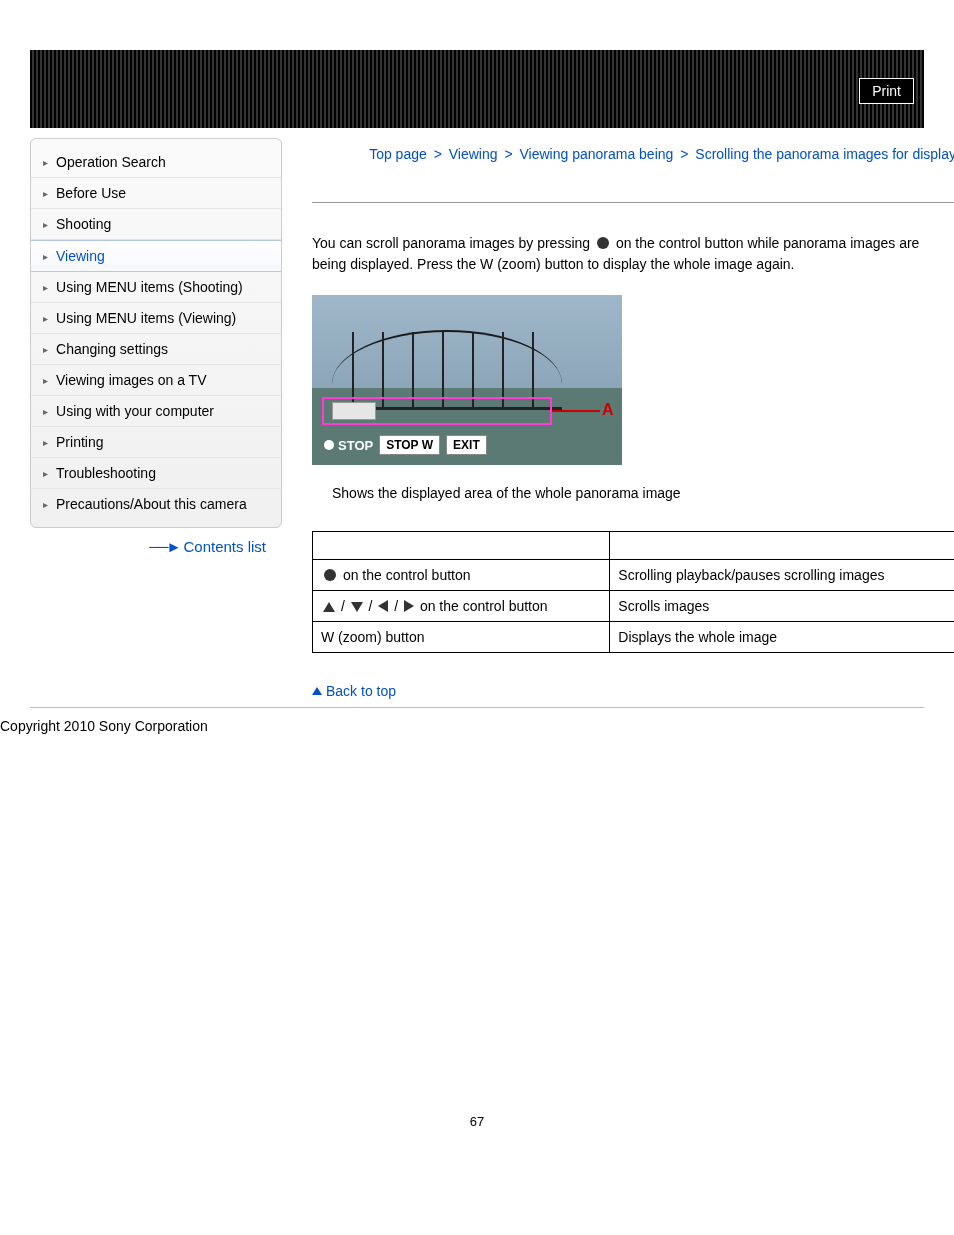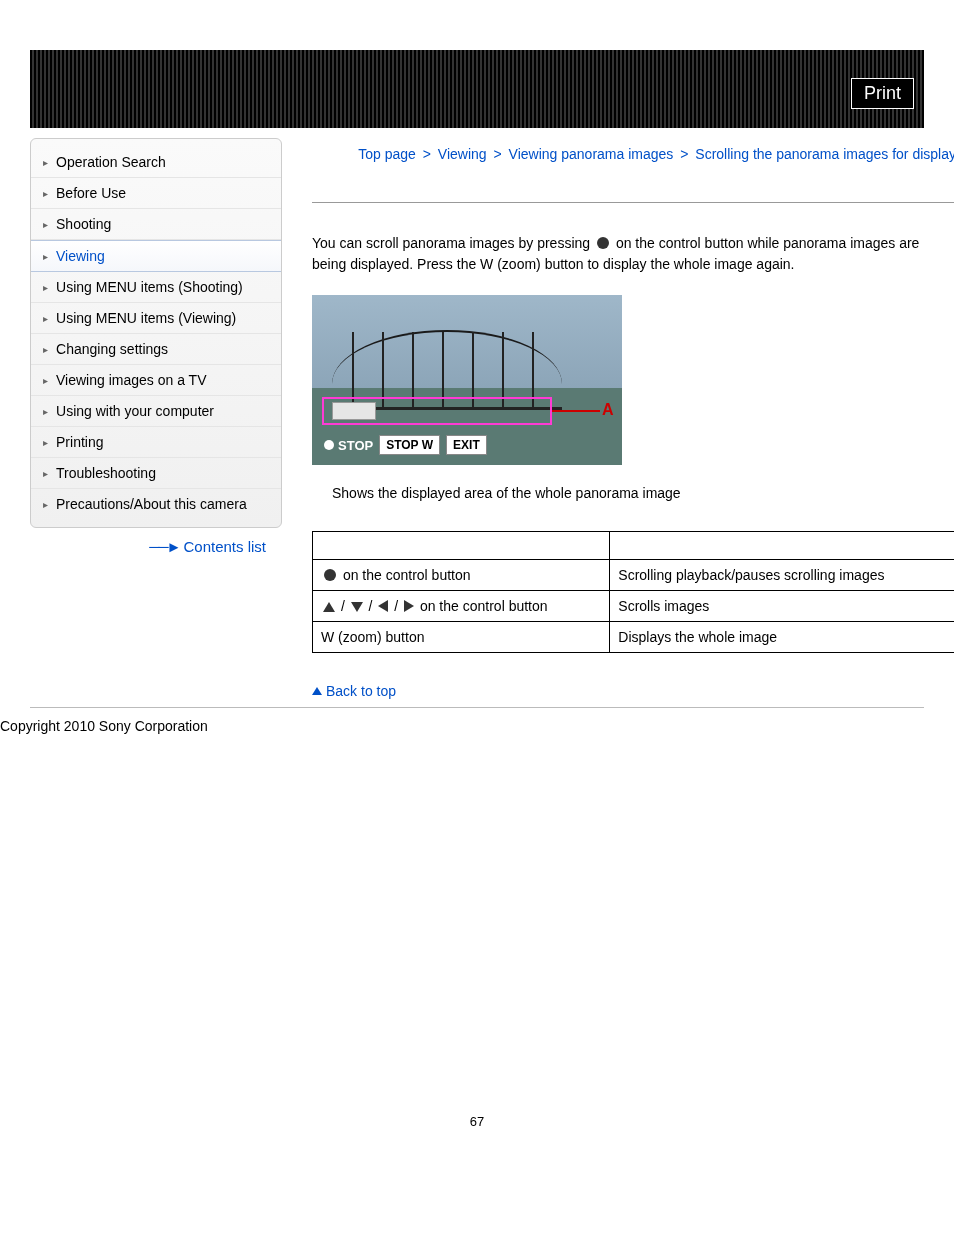--- a/index.html
+++ b/index.html
@@ -19,21 +19,21 @@
     margin-top: 50px;
   }
   .print-btn {
     position: absolute;
     right: 10px;
     top: 28px;
     background: #000;
     color: #fff;
     border: 1px solid #fff;
     padding: 4px 12px;
-    font-size: 18px;
+    font-size: 14px;
     cursor: pointer;
   }
   .layout { display: flex; margin-top: 10px; }
   .sidebar {
     width: 252px;
     flex-shrink: 0;
     border: 1px solid #ccc;
     border-radius: 6px;
     background: linear-gradient(#fafafa, #f0f0f0);
     padding: 8px 0;
@@ -276,21 +276,21 @@
         <span class="arrow">──►</span><span>Contents list</span>
       </div>
     </div>
 
     <div class="main">
       <div class="breadcrumb">
         <span class="link">Top page</span>
         <span class="sep">&gt;</span>
         <span class="link">Viewing</span>
         <span class="sep">&gt;</span>
-        <span class="link">Viewing panorama images</span>
+        <span class="link">Viewing panorama being</span>
         <span class="sep">&gt;</span>
         <span class="current">Scrolling the panorama images for display</span>
       </div>
 
       <div class="rule"></div>
 
       <p class="body-text">
         <span>You can scroll panorama images by pressing</span>
         <span class="inline-dot"></span>
         <span>on the control button while panorama images are being displayed. Press the W (zoom) button to display the whole image again.</span>

